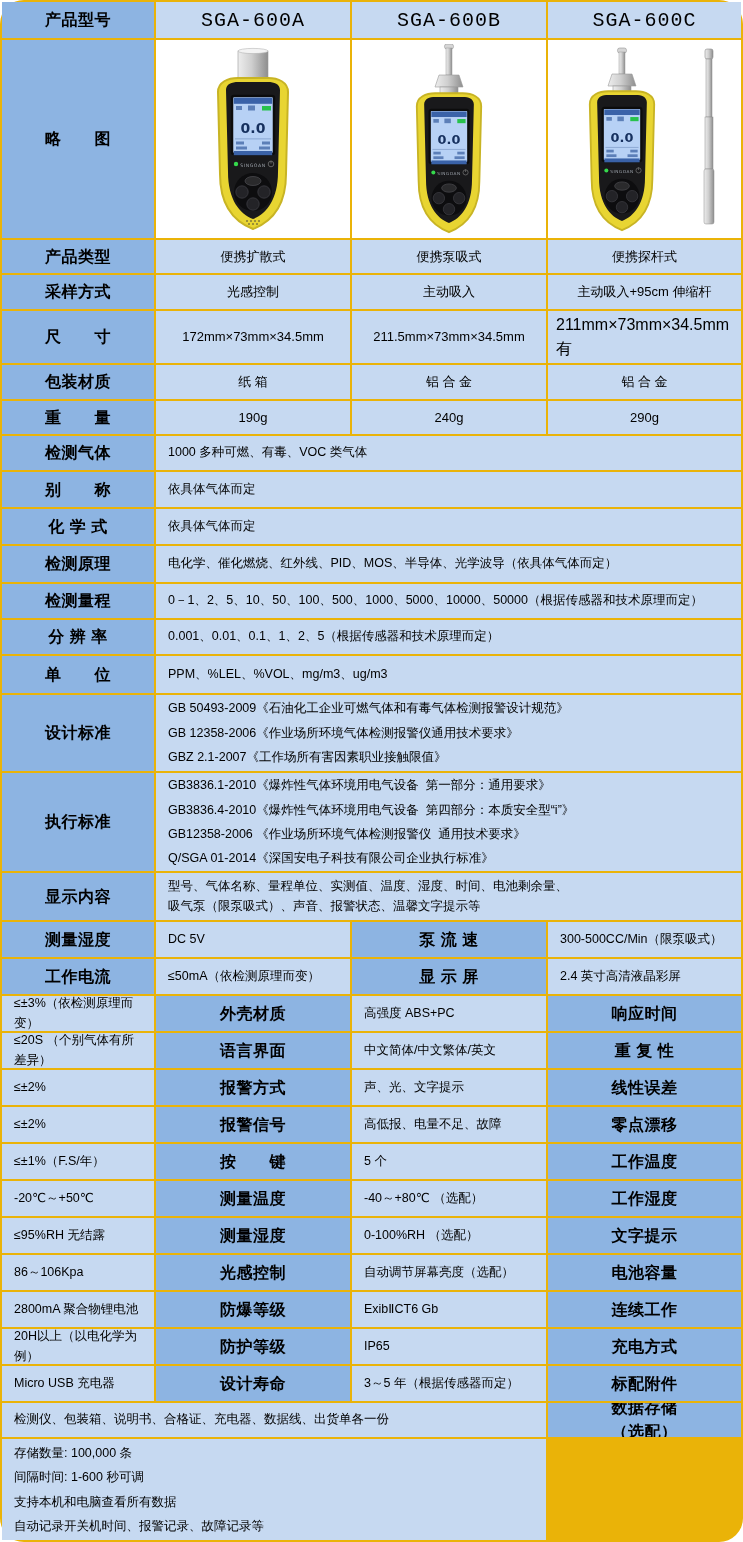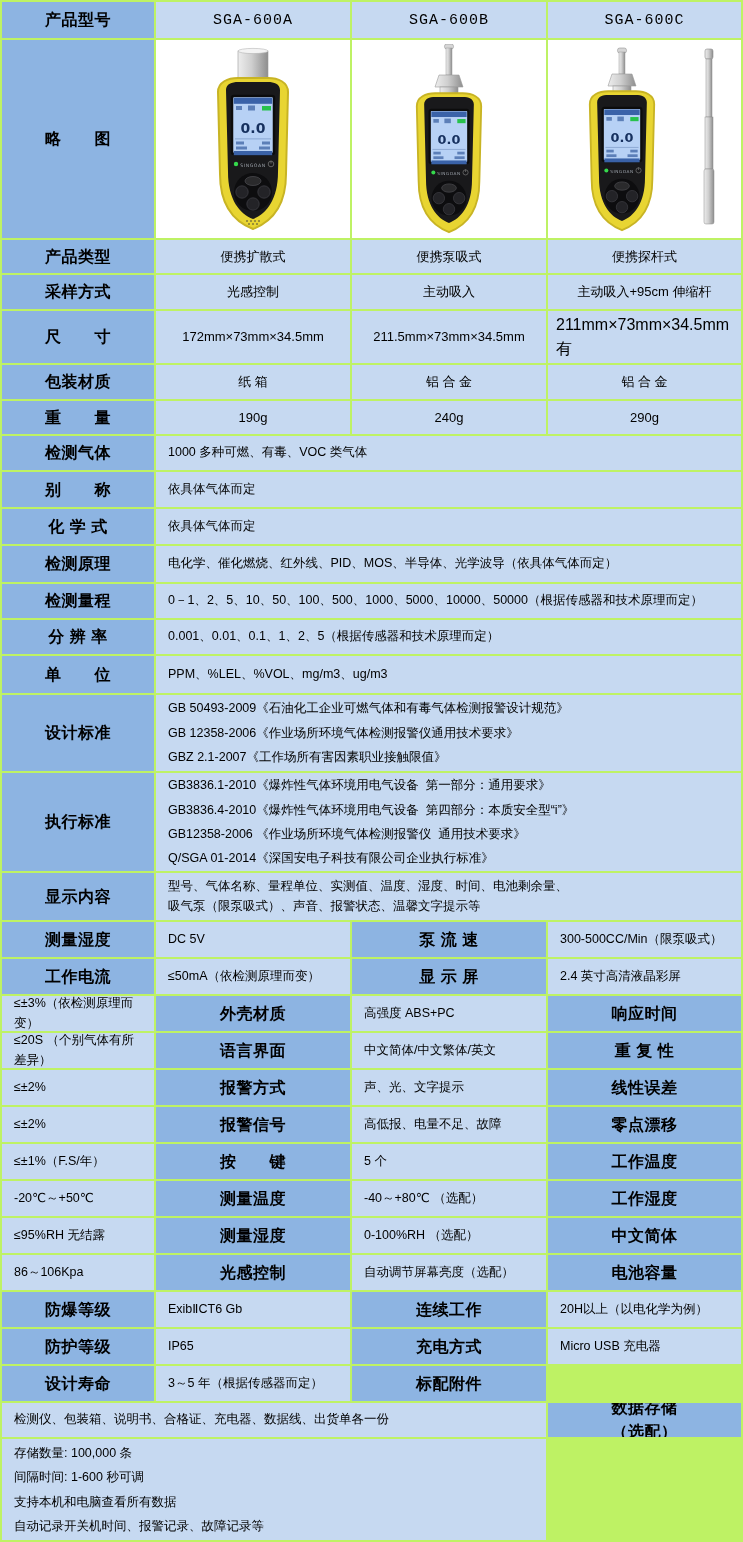--- a/index.html
+++ b/index.html
@@ -1,26 +1,27 @@
 <!DOCTYPE html>
 <html><head>
 <meta charset="utf-8">
 <style>
   * { margin:0; padding:0; box-sizing:border-box; }
   html,body { background:#fff; }
   body { font-family:"Liberation Sans","DejaVu Sans",sans-serif; color:#000; }
 
   .spec-table{
     width:743px; height:1542px;
-    background:#bef264;
+    background:#eab308;
     padding:2px;
     display:grid;
     grid-template-columns:152px 194px 194px 193px;
     grid-template-rows:36px 198px 33px 34px 52px 34px 33px 34px 35px 35px 36px 34px 34px 37px 76px 98px 47px repeat(13,35px) 34px 101px;
     gap:2px;
+    border-radius:24px;
   }
   .cell{ display:flex; align-items:center; overflow:hidden; }
 
   .lbl{
     background:#8DB4E2;
     font-weight:bold;
     font-size:16px;
     justify-content:center;
     text-align:center;
     letter-spacing:.5px;
@@ -47,21 +48,21 @@
   .val-left{ justify-content:flex-start; text-align:left; padding-left:8px; font-size:16px; }
   .multiline{ line-height:1.95; }
   .span3{ grid-column:span 3; }
   .img{
     background:#fff;
     justify-content:center;
     align-items:center;
   }
   .model{
     background:#C6D9F1;
-    font-size:15px;
+    font-size:20px;
     font-family:"Liberation Mono","DejaVu Sans Mono",monospace;
     justify-content:center;
     letter-spacing:1px;
   }
   svg{ display:block; }
 </style>
 </head>
 <body>
 
 <div class="spec-table">
@@ -330,26 +331,27 @@
   <div class="cell lbl">工作温度</div>
   <div class="cell val">-20℃～+50℃</div>
   <div class="cell lbl">测量温度</div>
   <div class="cell val">-40～+80℃ （选配）</div>
 
   <div class="cell lbl">工作湿度</div>
   <div class="cell val">≤95%RH 无结露</div>
   <div class="cell lbl">测量湿度</div>
   <div class="cell val">0-100%RH （选配）</div>
 
-  <div class="cell lbl">中文简体</div>
+  <div class="cell lbl">文字提示</div>
   <div class="cell val">86～106Kpa</div>
   <div class="cell lbl">光感控制</div>
   <div class="cell val">自动调节屏幕亮度（选配）</div>
 
   <div class="cell lbl">电池容量</div>
+  <div class="cell val">2800mA 聚合物锂电池</div>
   <div class="cell lbl">防爆等级</div>
   <div class="cell val">ExibⅡCT6 Gb</div>
 
   <div class="cell lbl">连续工作</div>
   <div class="cell val">20H以上（以电化学为例）</div>
   <div class="cell lbl">防护等级</div>
   <div class="cell val">IP65</div>
 
   <div class="cell lbl">充电方式</div>
   <div class="cell val">Micro USB 充电器</div>

